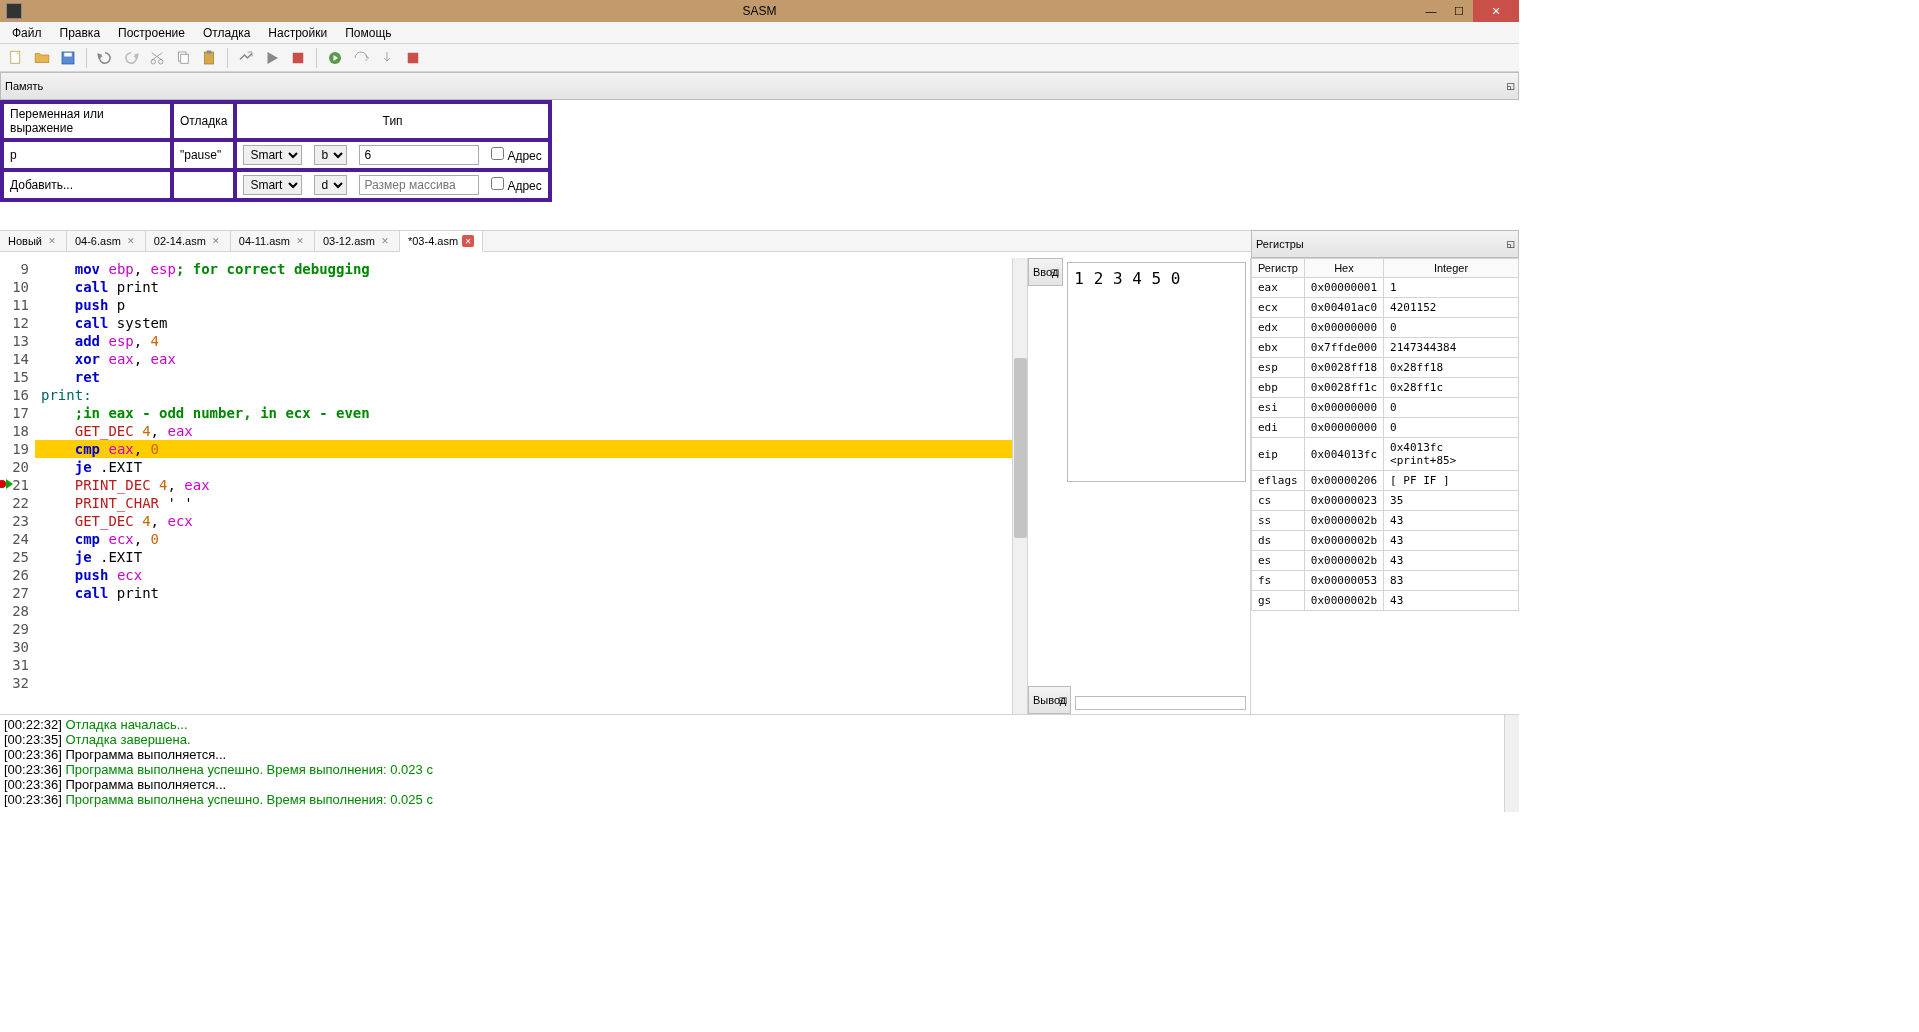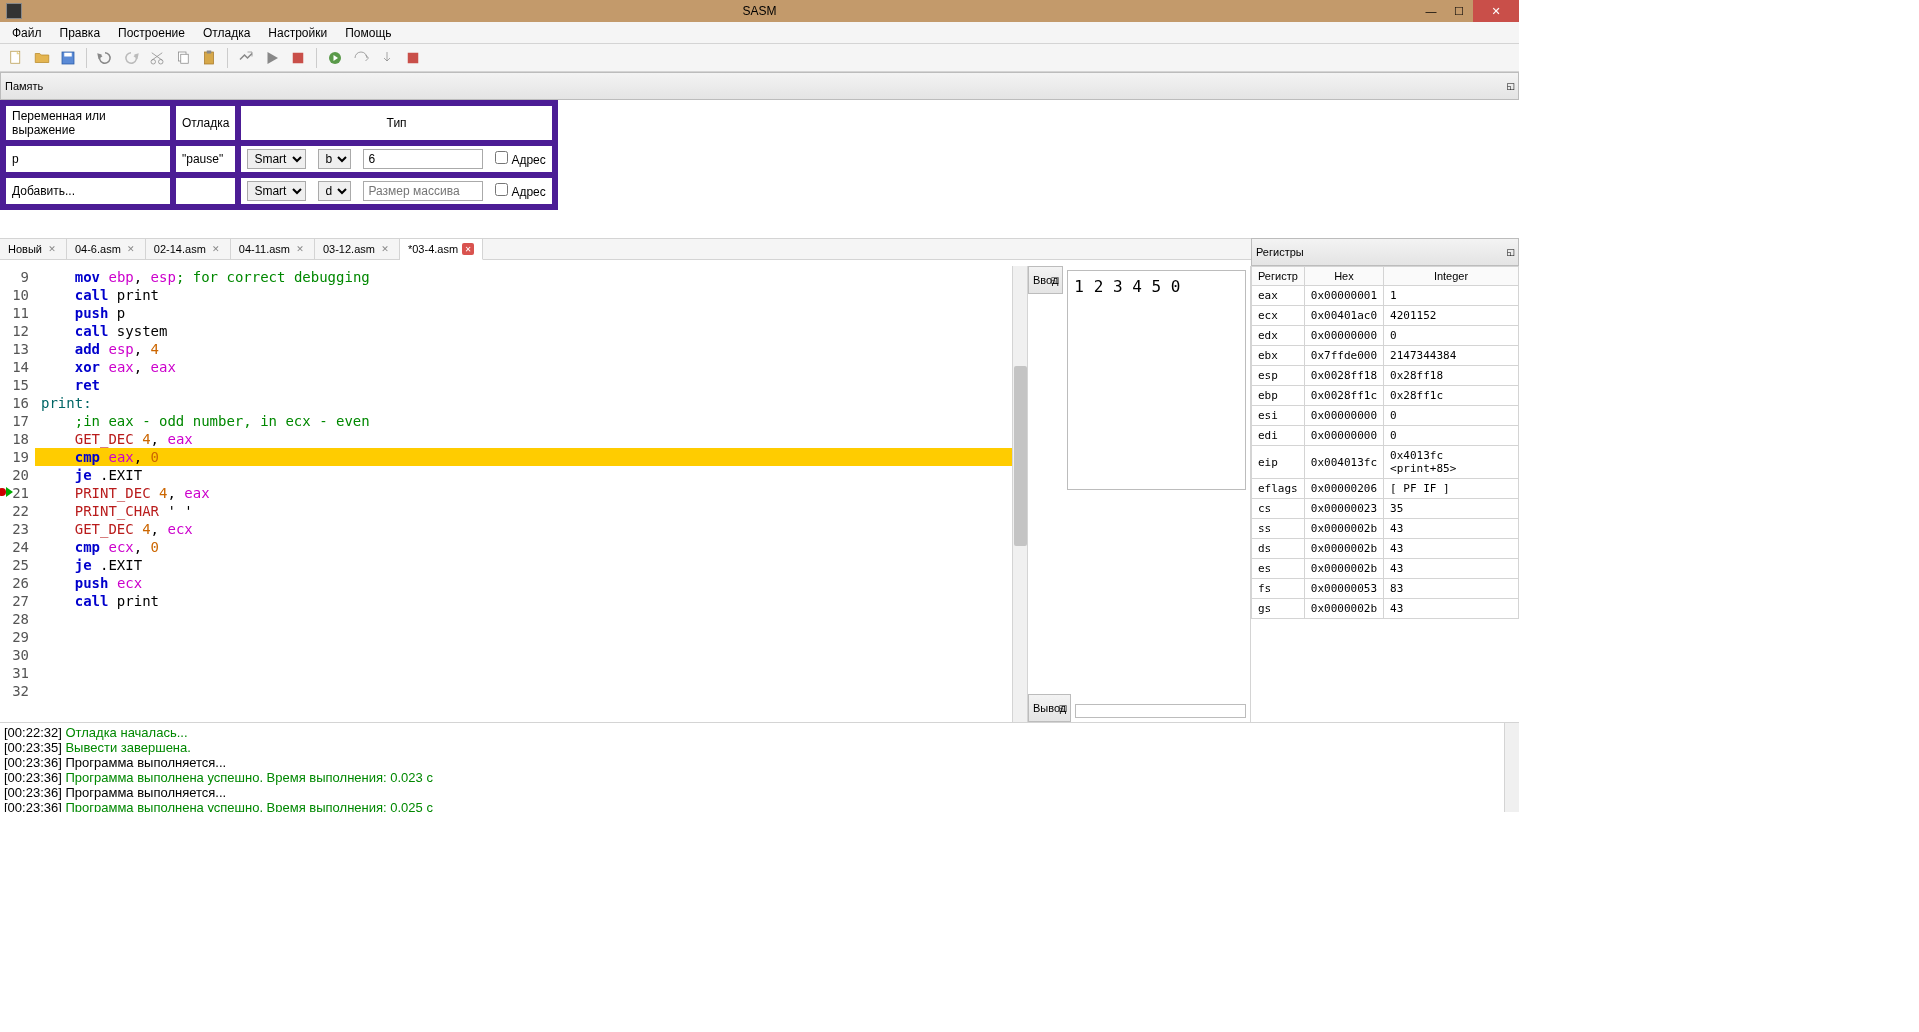--- a/index.html
+++ b/index.html
@@ -20,21 +20,21 @@
 
 .toolbar { height: 28px; background: #f5f5f5; border-bottom: 1px solid #d4d4d4; display: flex; align-items: center; padding: 0 4px; gap: 2px; }
 .tb-btn { width: 24px; height: 24px; display: flex; align-items: center; justify-content: center; cursor: pointer; border-radius: 2px; }
 .tb-sep { width: 1px; height: 20px; background: #ccc; margin: 0 4px; }
 .tb-btn svg { width: 18px; height: 18px; }
 
 
 .panel-header { height: 28px; background: linear-gradient(#f3f3f3,#e4e4e4); border: 1px solid #bcbcbc; display: flex; align-items: center; padding: 0 4px; font-size: 11px; position: relative; }
 .panel-header .panel-float { position: absolute; right: 3px; font-size: 9px; cursor: pointer; }
 .memory-table { border-collapse: collapse; width: 100%; font-size: 12px; }
-.memory-table th, .memory-table td { border: 6px solid #4c1d95; padding: 3px 6px; text-align: left; font-weight: normal; }
+.memory-table th, .memory-table td { border: 4px solid #4c1d95; padding: 3px 6px; text-align: left; font-weight: normal; }
 .memory-table input[type=text] { border: 1px solid #aaa; padding: 2px 4px; width: 120px; font-size: 12px; }
 .memory-table select { border: 1px solid #aaa; padding: 1px 2px; font-size: 12px; }
 .memory-table input[type=checkbox] { margin-right: 3px; }
 
 
 .tab-bar { height: 22px; background: #f5f5f5; border-top: 1px solid #d4d4d4; border-bottom: 1px solid #d4d4d4; display: flex; align-items: stretch; }
 .tab { padding: 0 8px; display: flex; align-items: center; gap: 4px; border-right: 1px solid #d4d4d4; cursor: pointer; font-size: 11px; }
 .tab.active { background: #fff; border-bottom: 1px solid #fff; margin-bottom: -1px; }
 .tab .tab-close { width: 12px; height: 12px; display: flex; align-items: center; justify-content: center; font-size: 9px; color: #888; }
 .tab .tab-close-red { width: 12px; height: 12px; background: #d9534f; border-radius: 2px; display: flex; align-items: center; justify-content: center; font-size: 8px; color: #fff; }
@@ -45,21 +45,21 @@
 .gutter { width: 35px; background: #fff; text-align: right; padding-right: 6px; color: #555; font-family: Consolas, monospace; font-size: 14px; line-height: 18px; padding-top: 2px; }
 .gutter .bp { position: relative; }
 .gutter .bp::before { content: ''; position: absolute; left: -2px; top: 4px; width: 8px; height: 8px; background: #c00; border-radius: 50%; }
 .gutter .bp::after { content: ''; position: absolute; left: 6px; top: 3px; width: 0; height: 0; border-left: 7px solid #0a0; border-top: 5px solid transparent; border-bottom: 5px solid transparent; }
 .code { flex: 1; font-family: Consolas, monospace; font-size: 14px; line-height: 18px; padding-top: 2px; white-space: pre; overflow: hidden; }
 .code-line { padding-left: 6px; }
 .code-line.hl { background: #ffcc00; }
 .kw { color: #0000cc; font-weight: bold; }
 .reg { color: #cc00cc; }
 .num { color: #cc6600; }
-.cmt { color: #008800; }
+.cmt { color: #008800; font-weight: bold; }
 .lbl { color: #006666; }
 .mac { color: #b91c1c; }
 .scroll-v { width: 15px; background: #f0f0f0; border-left: 1px solid #d4d4d4; position: relative; }
 .scroll-v .thumb { position: absolute; width: 13px; left: 1px; background: #c4c4c4; border-radius: 2px; }
 
 
 .side-col { width: 223px; display: flex; flex-direction: column; border-right: 1px solid #d4d4d4; }
 .side-panel { display: flex; flex-direction: row; }
 .side-textarea { flex: 1; margin: 4px; border: 1px solid #bcbcbc; padding: 6px; font-family: Consolas, monospace; font-size: 16px; background: #fff; }
 
@@ -403,21 +403,21 @@
             <td>0x0000002b</td>
             <td>43</td>
           </tr>
         </tbody>
     </table>
   </div>
 </div>
 
 <div class="log-panel" id="log-panel">
   <div class="log-line"><span class="ts">[00:22:32] </span><span class="msg-ok">Отладка началась...</span></div>
-    <div class="log-line"><span class="ts">[00:23:35] </span><span class="msg-ok">Вывести завершена.</span></div>
+    <div class="log-line"><span class="ts">[00:23:35] </span><span class="msg-ok">Отладка завершена.</span></div>
     <div class="log-line"><span class="ts">[00:23:36] </span><span class="msg-info">Программа выполняется...</span></div>
     <div class="log-line"><span class="ts">[00:23:36] </span><span class="msg-ok">Программа выполнена успешно. Время выполнения: 0.023 с</span></div>
     <div class="log-line"><span class="ts">[00:23:36] </span><span class="msg-info">Программа выполняется...</span></div>
     <div class="log-line"><span class="ts">[00:23:36] </span><span class="msg-ok">Программа выполнена успешно. Время выполнения: 0.025 с</span></div>
     <div class="scroll-v-log"></div>
 </div>
 
 <div class="gdb-bar">
   <span>Команда GDB:</span>
   <input type="text" style="">

